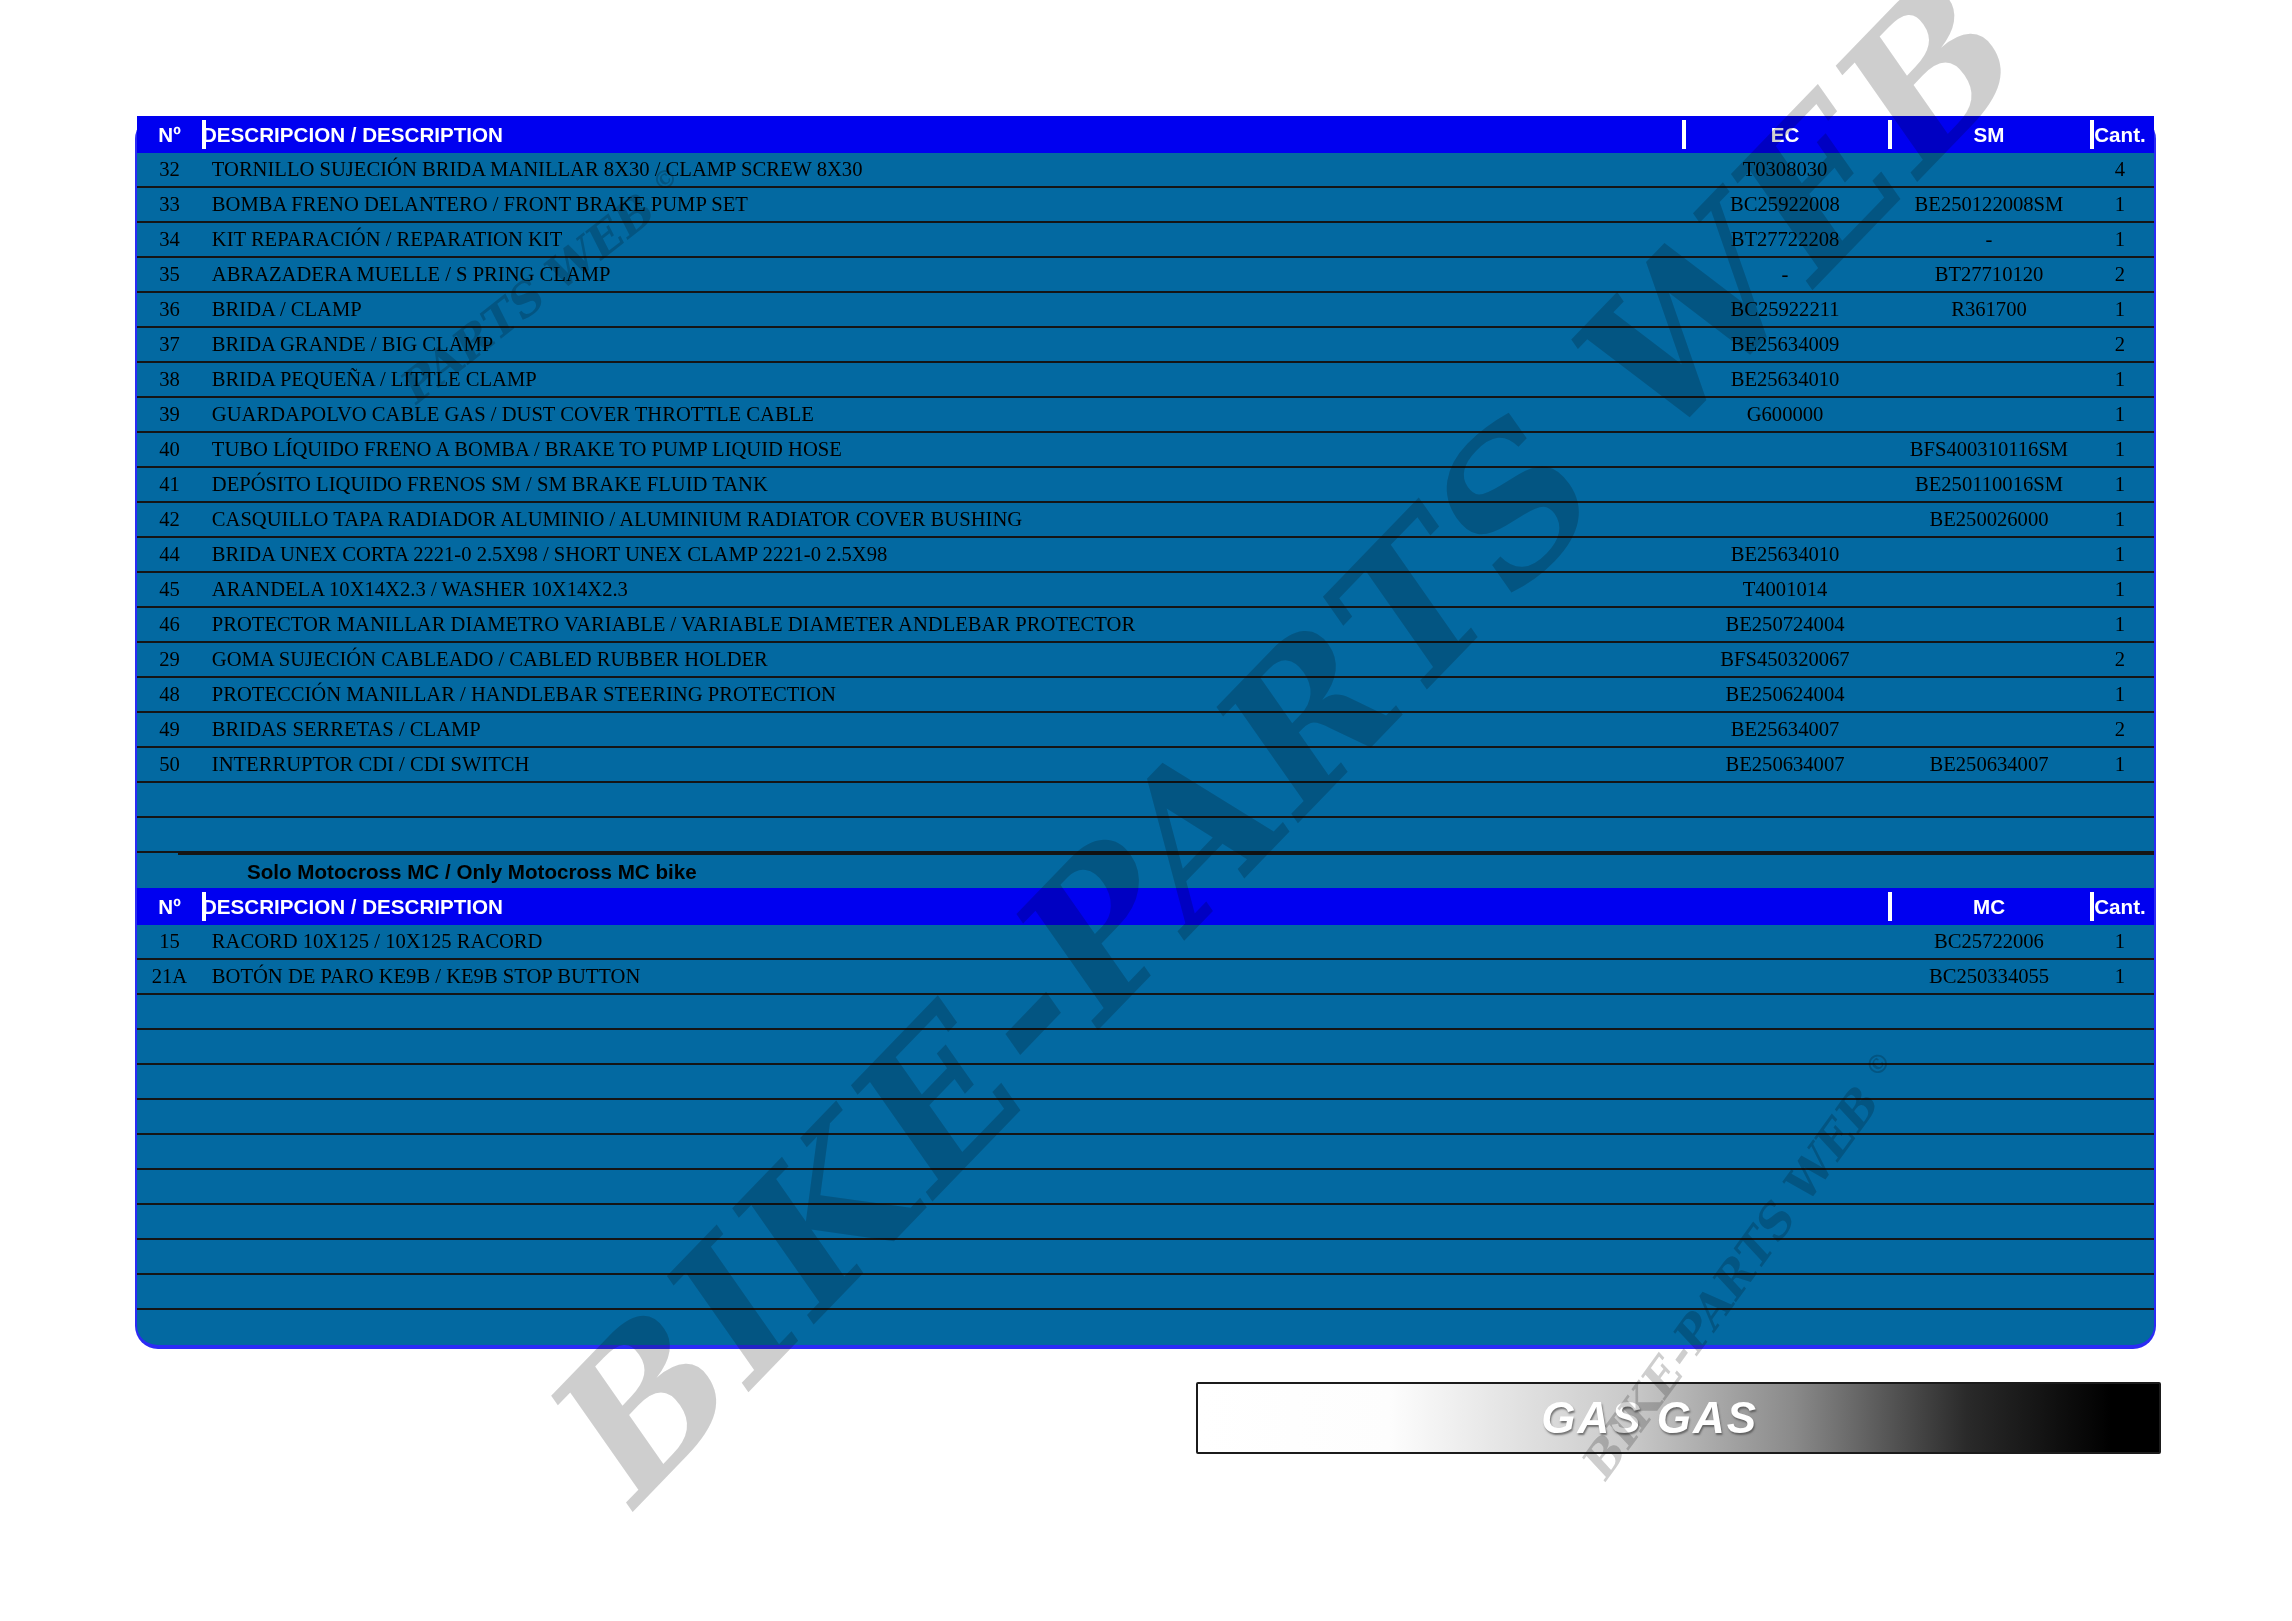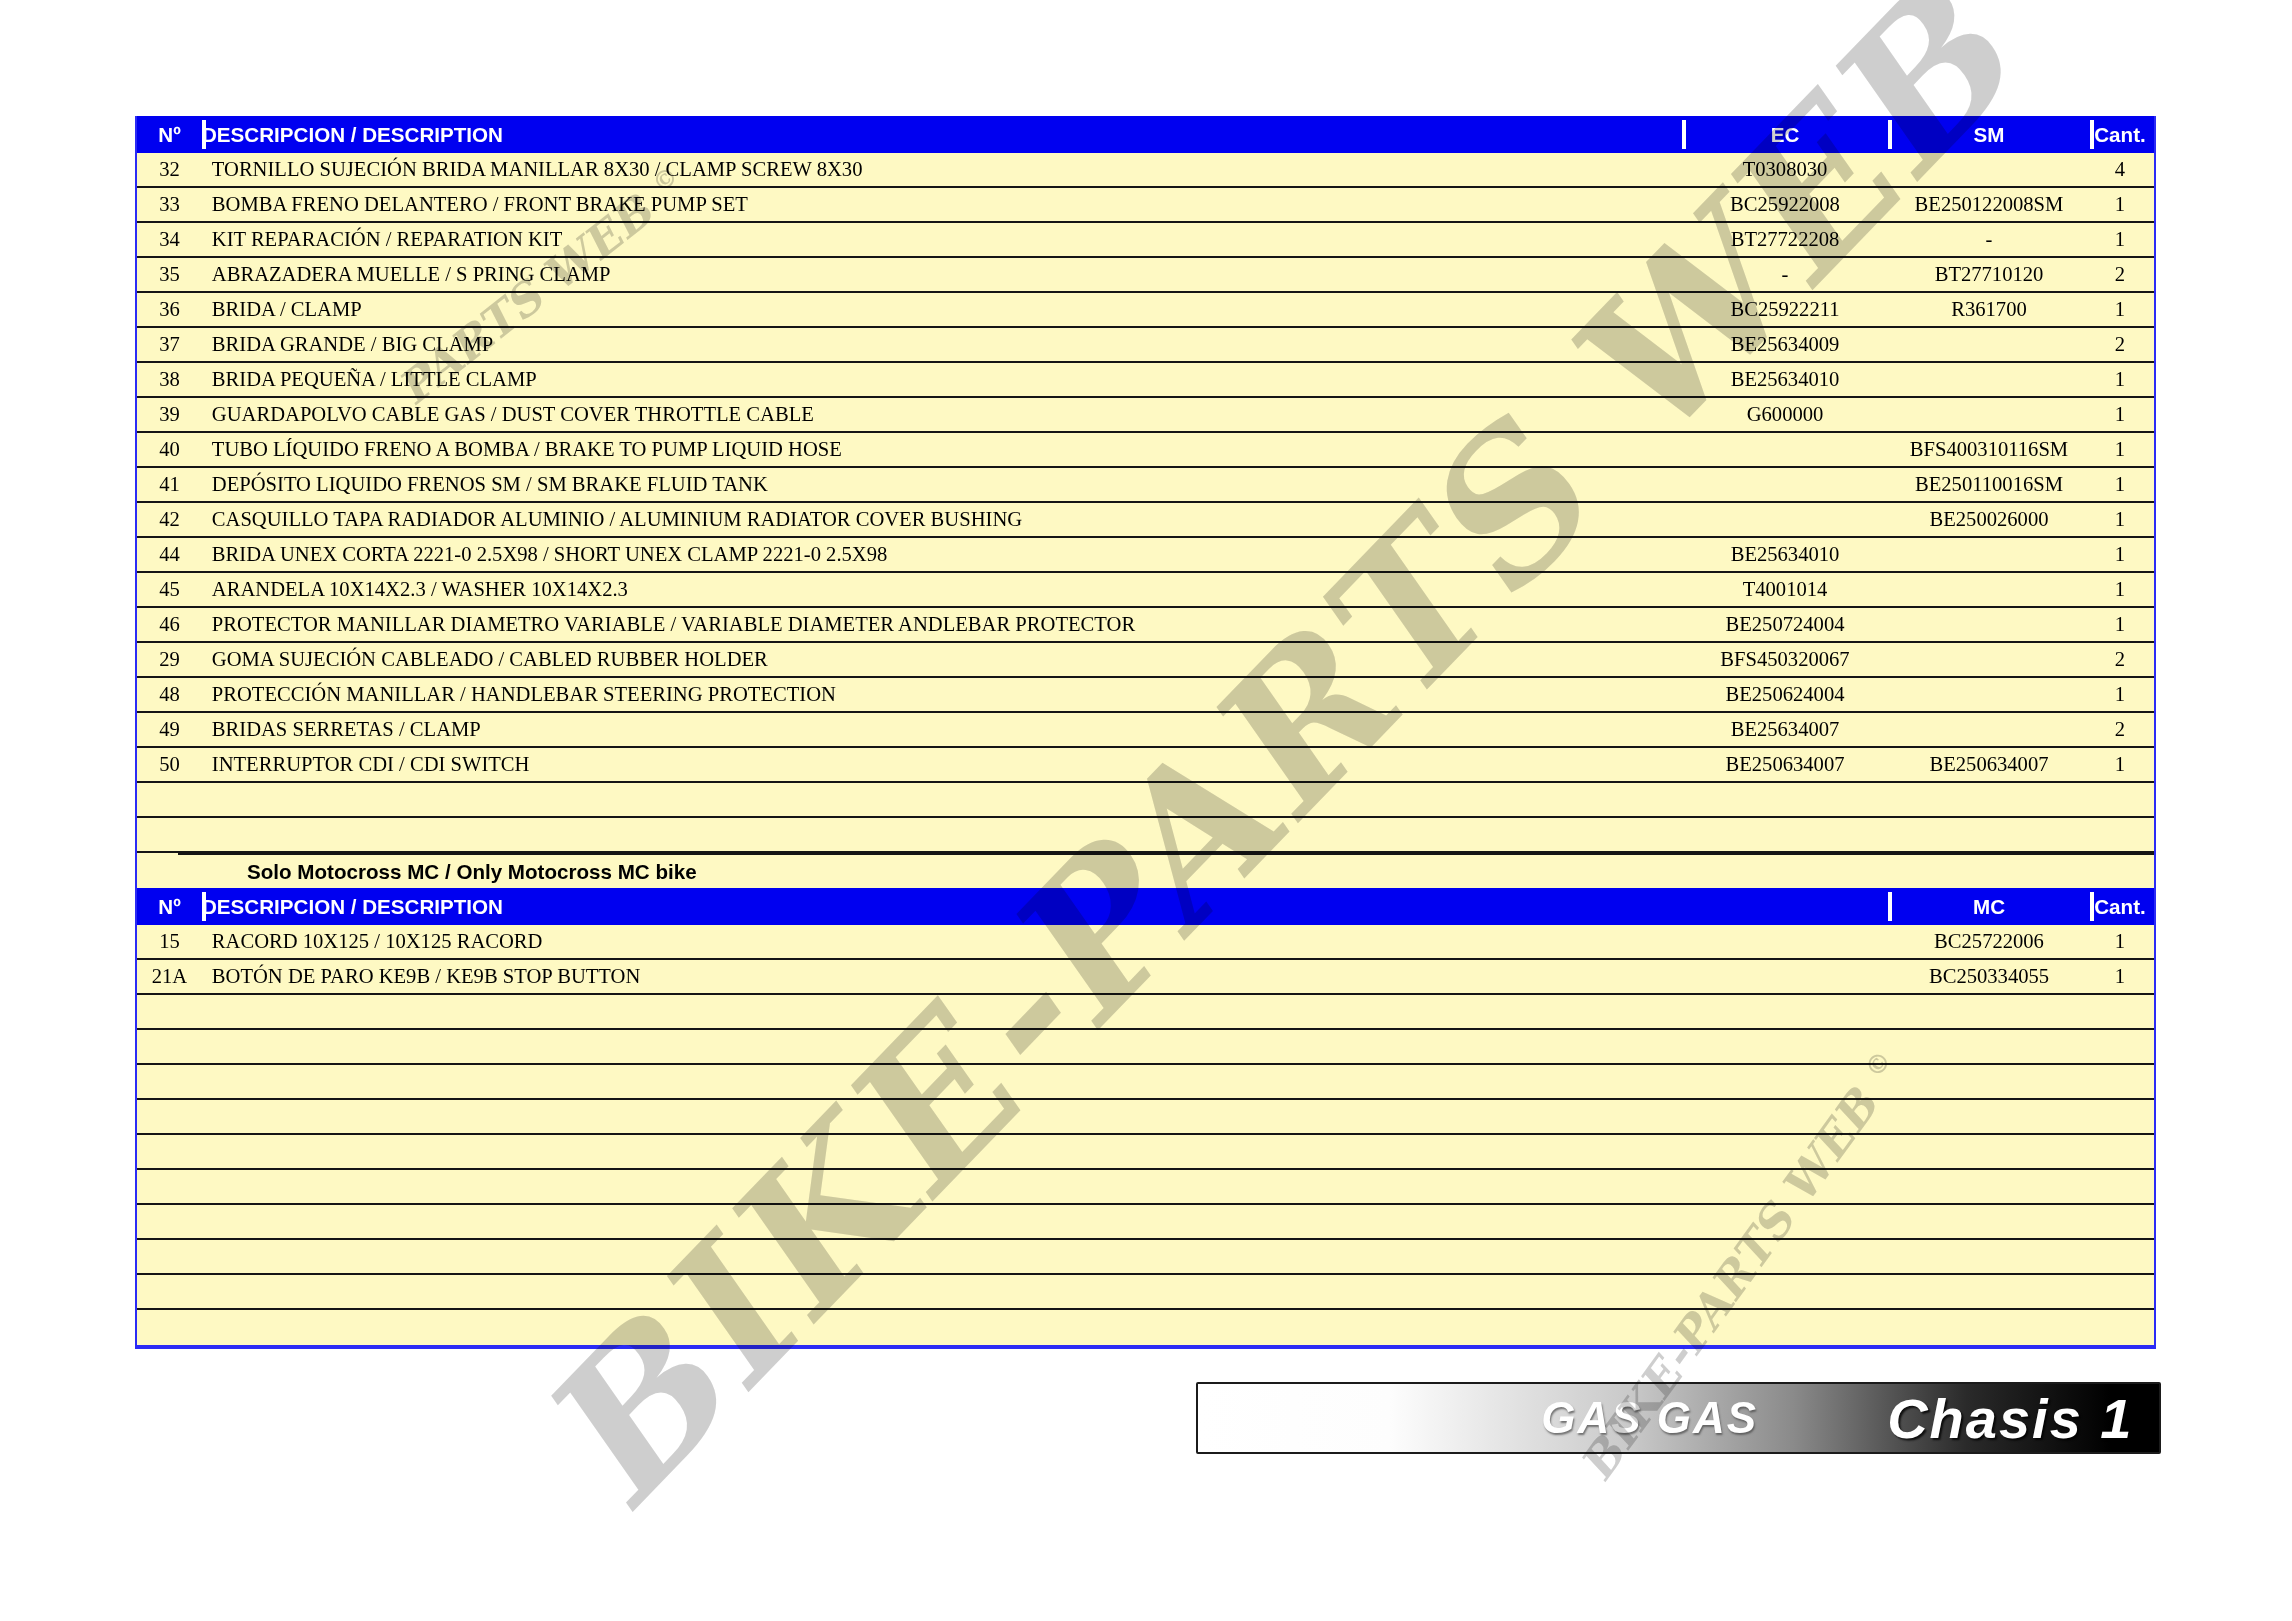--- a/index.html
+++ b/index.html
@@ -5,21 +5,22 @@
   html,body{margin:0;padding:0;}
   body{
     width:2293px;height:1621px;position:relative;background:#ffffff;
     font-family:"Liberation Sans",sans-serif;overflow:hidden;color:#000;
   }
 
   
   .table-wrap{
     position:absolute;left:135px;top:116px;width:2021px;box-sizing:border-box;
     border-left:2.9px solid #2b2bf5;border-right:2.9px solid #2b2bf5;border-bottom:4.9px solid #2b2bf5;
-    background:#fef9c3;
+    background:#0369a1;
+    border-radius:23px;
   }
   .thead{
     display:grid;height:37px;background:#0000f0;color:#fff;font-weight:bold;
     font-size:20.6px;align-items:center;position:relative;
   }
   .g1{grid-template-columns:65px 1480px 206px 202px 60px;}
   .g2{grid-template-columns:65px 1686px 202px 60px;}
   .hcell{position:relative;text-align:center;height:100%;display:flex;align-items:center;justify-content:center;}
   .hcell.left{justify-content:flex-start;padding-left:0;box-sizing:border-box;}
   .hcell.divider::before{
@@ -241,19 +242,18 @@
       <div class="trow g2 empty"></div>
       <div class="trow g2 empty"></div>
       <div class="trow g2 empty"></div>
       <div class="trow g2 empty"></div>
       <div class="trow g2 empty"></div>
     </div>
 </div>
 
 <div class="banner">
   <div class="gasgas">GAS GAS</div>
-  <div class="chasis">Chasis 1</div>
 </div>
 
 <div class="wm wm-small"><span>PARTS WEB</span> <span class="cr">©</span></div>
 <div class="wm wm-big"><span>BIKE-PARTS WEB</span> </div>
 <div class="wm wm-bottom"><span>BIKE-PARTS WEB</span> <span class="cr">©</span></div>
 
 
 </body></html>

